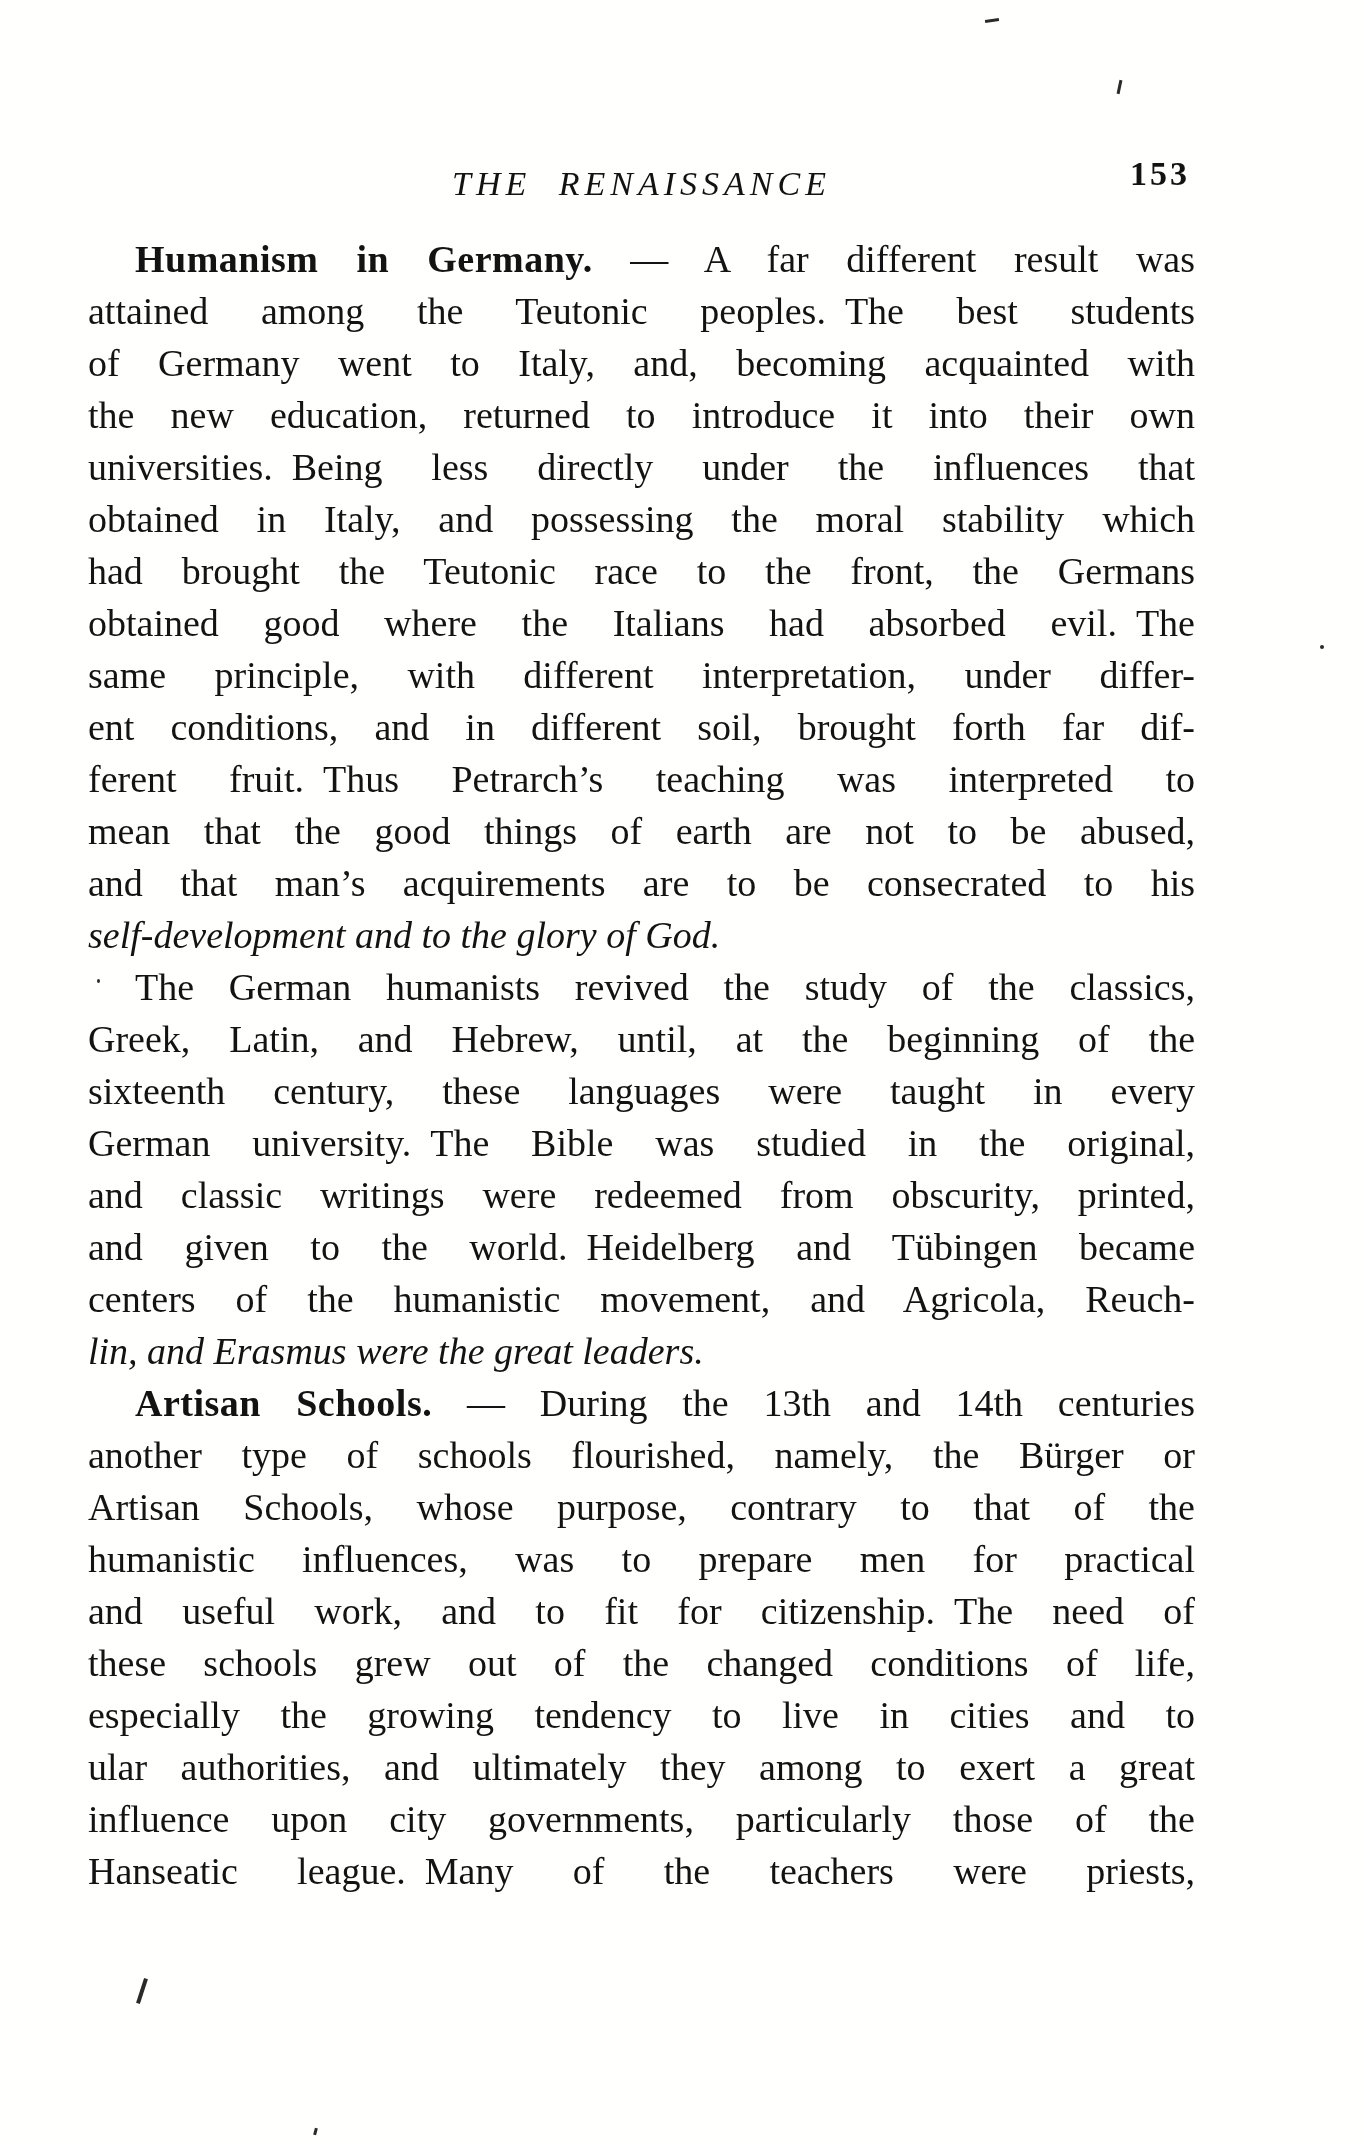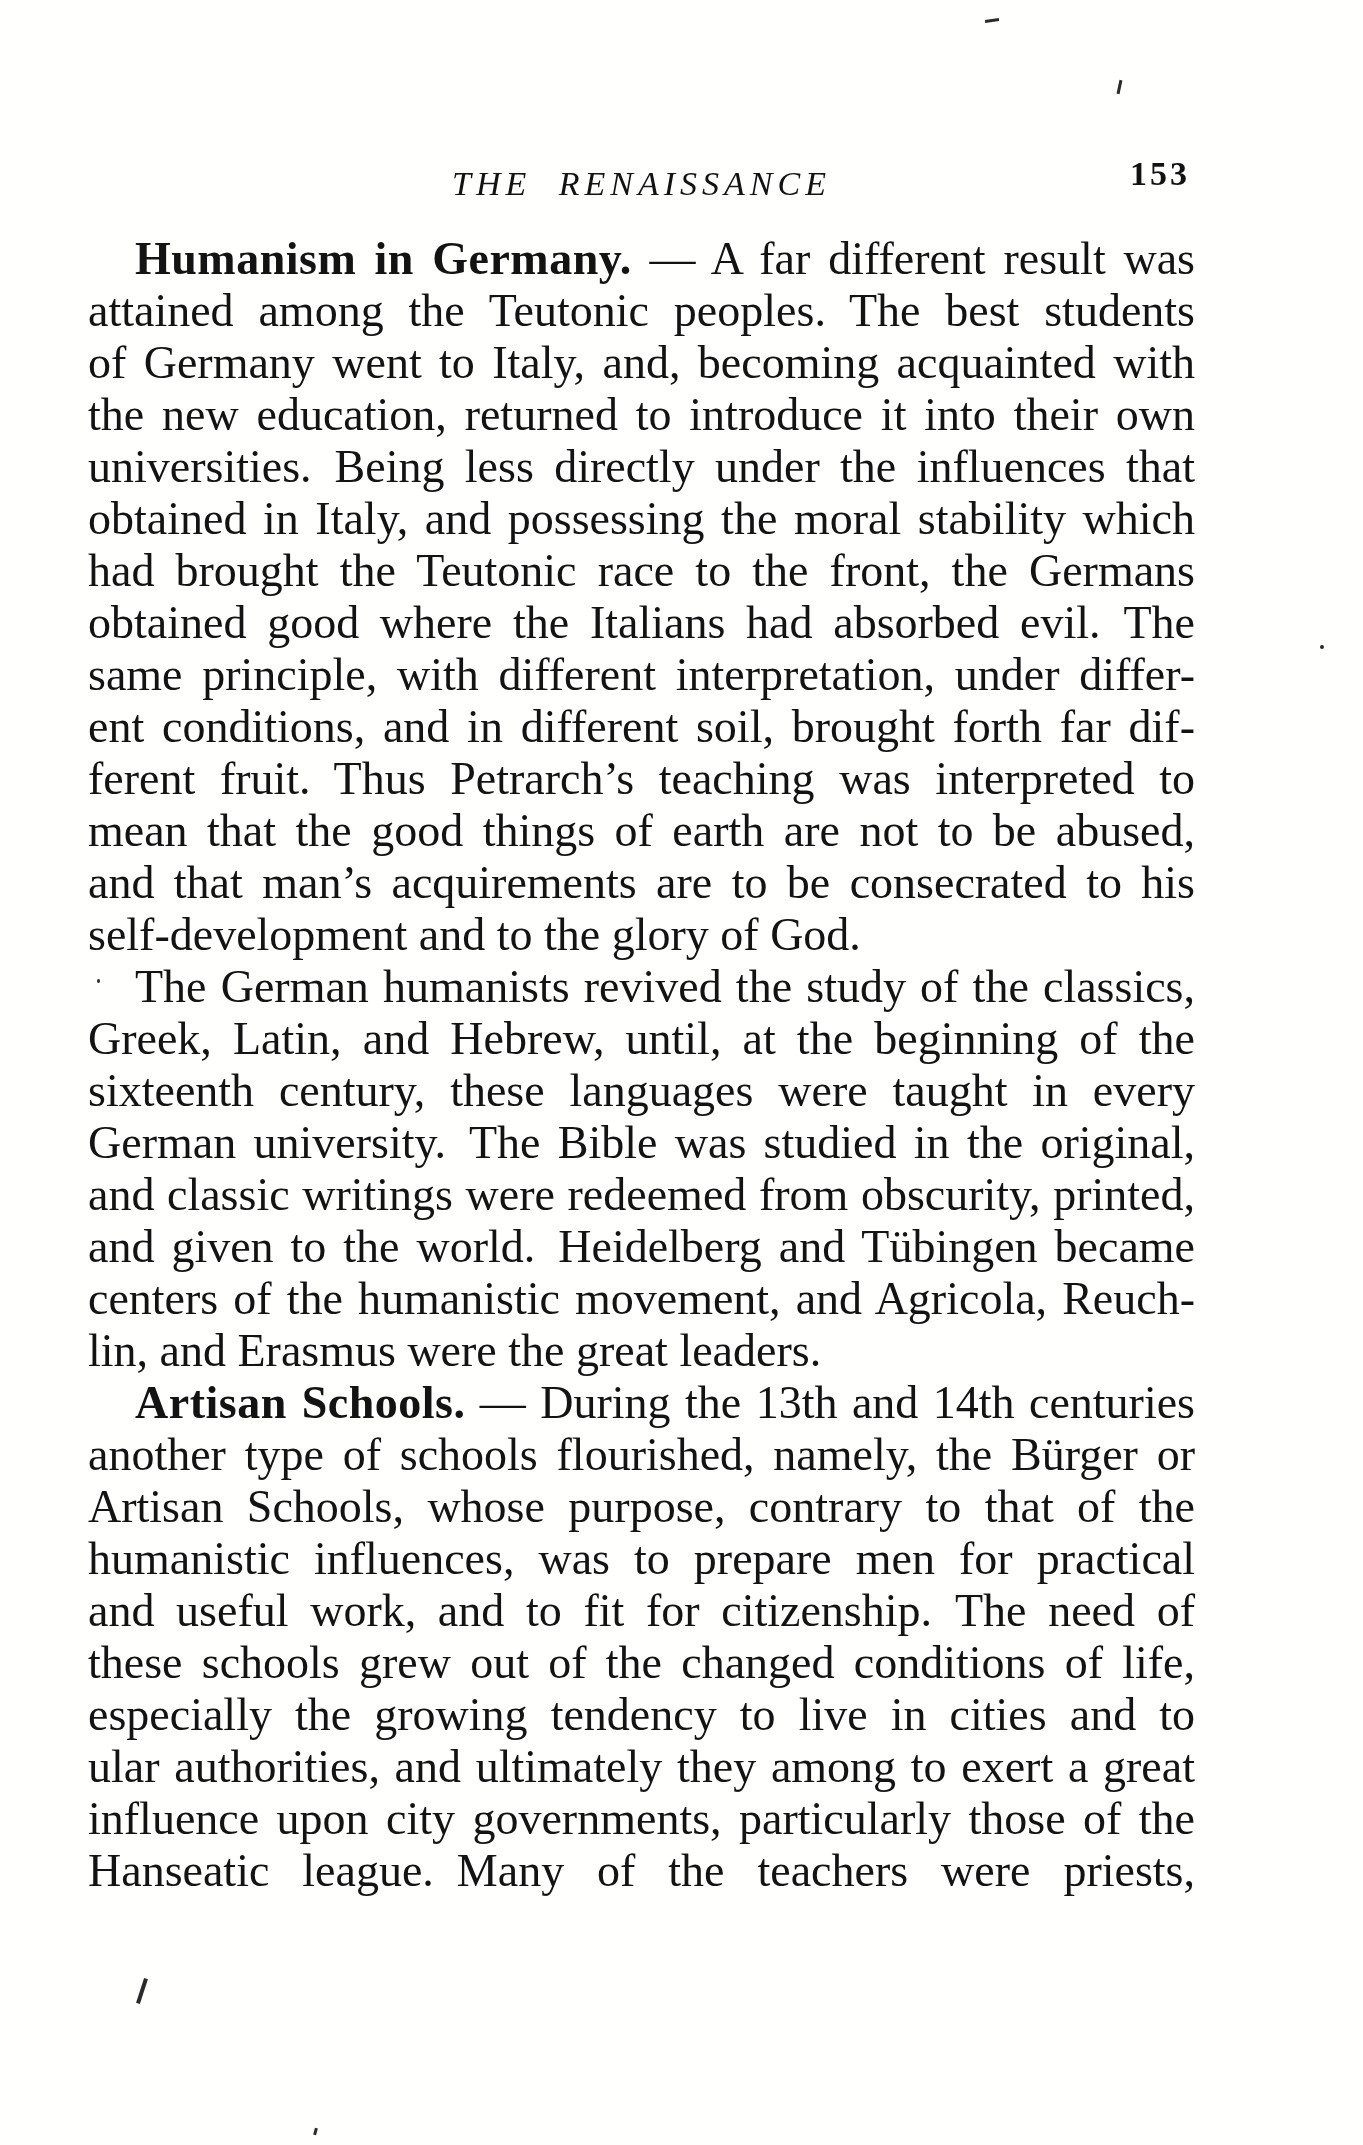--- a/index.html
+++ b/index.html
@@ -51,30 +51,31 @@
   .text-block {
     position: absolute;
     top: 233px;
     left: 88px;
     width: 1107px;
   }
   .paragraph { margin: 0; padding: 0; }
   .line {
     height: 52px;
     line-height: 52px;
-    font-size: 46px;
+    font-size: 38px;
     color: #131313;
     text-align: justify;
     text-align-last: justify;
     white-space: nowrap;
   }
   .line.indent { padding-left: 47px; }
   .line.flush-left {
     text-align: left;
     text-align-last: left;
+    font-style: italic;
   }
   .lead {
     font-weight: bold;
     letter-spacing: 0.5px;
   }
 
   
   .artifact {
     position: absolute;
     background: #2a2a2a;

